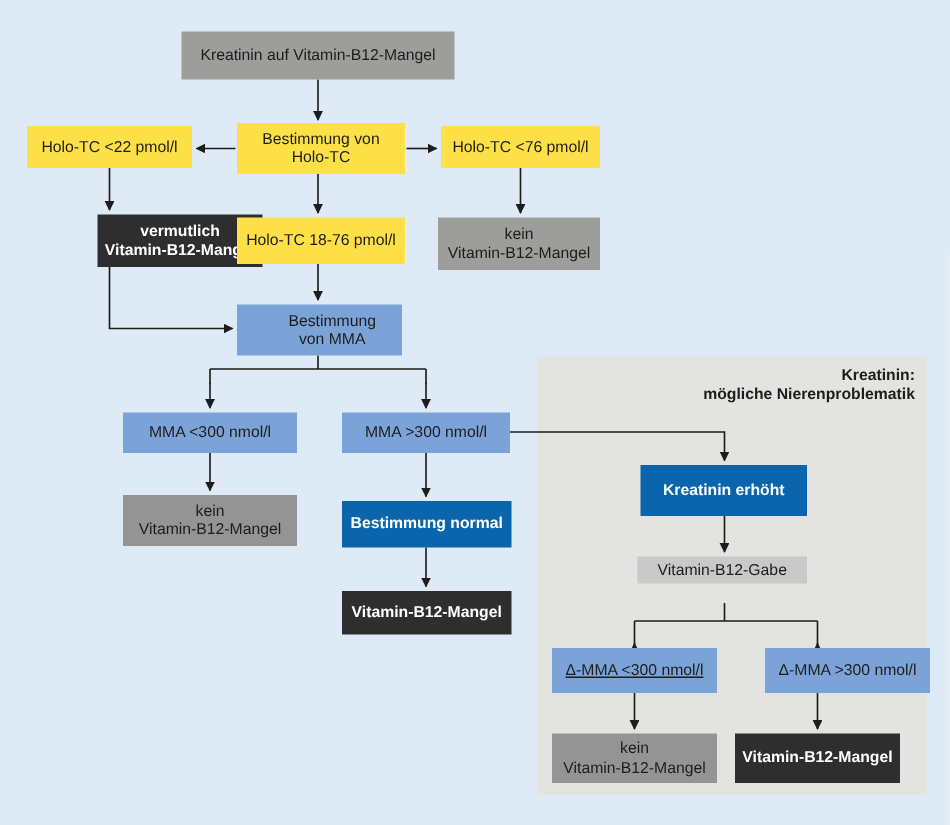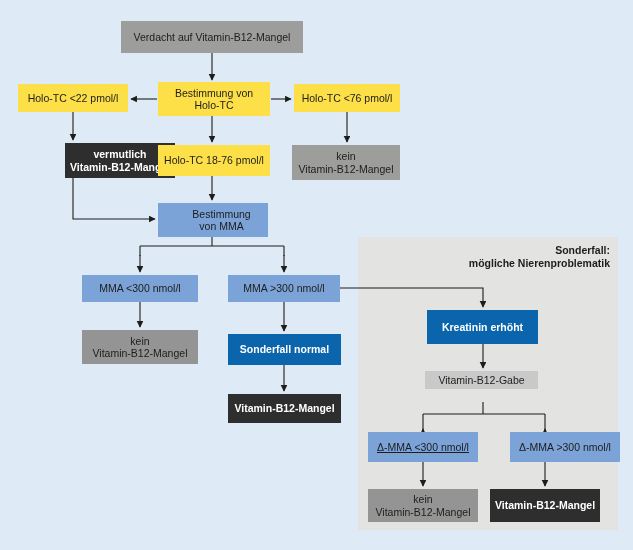--- a/index.html
+++ b/index.html
@@ -54,21 +54,21 @@
     width:633px;height:550px;
     pointer-events:none;
   }
 </style>
 </head>
 <body>
 
 <div id="canvas">
 
   <div class="panel" style="left:358px;top:237px;width:260px;height:293px;"></div>
-  <div class="panel-title" style="left:418px;top:244px;width:192px;">Sonderfall:
+  <div class="panel-title" style="left:418px;top:244px;width:192px;">Kreatinin:
 mögliche Nierenproblematik</div>
 
   <svg class="links" viewBox="0 0 633 550">
     <defs>
       <marker id="ah" markerWidth="7" markerHeight="7" refX="5.4" refY="3" orient="auto">
         <path d="M0,0 L6,3 L0,6 z" fill="#1d1d1b"></path>
       </marker>
     </defs>
     <g stroke="#1d1d1b" stroke-width="1.1" fill="none" marker-end="url(#ah)">
 
@@ -107,37 +107,37 @@
       <path d="M545,462 L545,486"></path>
     </g>
 
     <g stroke="#1d1d1b" stroke-width="1.1" fill="none">
       <path d="M212,237 L212,246 M140,246 L284,246 M140,246 L140,256 M284,246 L284,256"></path>
       <path d="M483,402 L483,414 M423,414 L545,414 M423,414 L423,430 M545,414 L545,430"></path>
     </g>
   </svg>
 
   <div id="nodes">
-      <div class="node n-gray" style="left: 121px; top: 21px; width: 182px; height: 32px;">Verdacht auf Vitamin-B12-Mangel</div>
+      <div class="node n-gray" style="left: 121px; top: 21px; width: 182px; height: 32px;">Kreatinin auf Vitamin-B12-Mangel</div>
       <div class="node n-lilac" style="left: 18px; top: 84px; width: 110px; height: 28px;">Holo-TC &lt;22 pmol/l</div>
       <div class="node n-lilac" style="left: 158px; top: 82px; width: 112px; height: 34px;">Bestimmung von
 Holo-TC</div>
       <div class="node n-lilac" style="left: 294px; top: 84px; width: 106px; height: 28px;">Holo-TC &lt;76 pmol/l</div>
       <div class="node n-dark" style="left: 22px; top: 143px; width: 110px; height: 35px; margin-left: 43px;">vermutlich
 Vitamin-B12-Mangel</div>
       <div class="node n-lilac" style="left: 158px; top: 145px; width: 112px; height: 31px;">Holo-TC 18-76 pmol/l</div>
       <div class="node n-gray" style="left: 292px; top: 145px; width: 108px; height: 35px;">kein
 Vitamin-B12-Mangel</div>
       <div class="node n-blue" style="left: 158px; top: 203px; width: 110px; height: 34px; padding-left: 20px;">Bestimmung
 von MMA</div>
       <div class="node n-blue" style="left: 82px; top: 275px; width: 116px; height: 27px;">MMA &lt;300 nmol/l</div>
       <div class="node n-blue" style="left: 228px; top: 275px; width: 112px; height: 27px;">MMA &gt;300 nmol/l</div>
       <div class="node n-medgray" style="left: 82px; top: 330px; width: 116px; height: 34px;">kein
 Vitamin-B12-Mangel</div>
-      <div class="node n-blued" style="left: 228px; top: 334px; width: 113px; height: 31px;">Sonderfall normal</div>
+      <div class="node n-blued" style="left: 228px; top: 334px; width: 113px; height: 31px;">Bestimmung normal</div>
       <div class="node n-dark" style="left: 228px; top: 394px; width: 113px; height: 29px;">Vitamin-B12-Mangel</div>
       <div class="node n-blued" style="left: 427px; top: 310px; width: 111px; height: 34px;">Kreatinin erhöht</div>
       <div class="node n-graylt" style="left: 425px; top: 371px; width: 113px; height: 18px; text-align: right;">Vitamin-B12-Gabe</div>
       <div class="node n-blue" style="left: 368px; top: 432px; width: 110px; height: 30px; text-decoration: underline;">Δ-MMA &lt;300 nmol/l</div>
       <div class="node n-blue" style="left: 510px; top: 432px; width: 110px; height: 30px;">Δ-MMA &gt;300 nmol/l</div>
       <div class="node n-medgray" style="left: 368px; top: 489px; width: 110px; height: 33px;">kein
 Vitamin-B12-Mangel</div>
       <div class="node n-dark" style="left: 490px; top: 489px; width: 110px; height: 33px;">Vitamin-B12-Mangel</div>
     </div>
 

